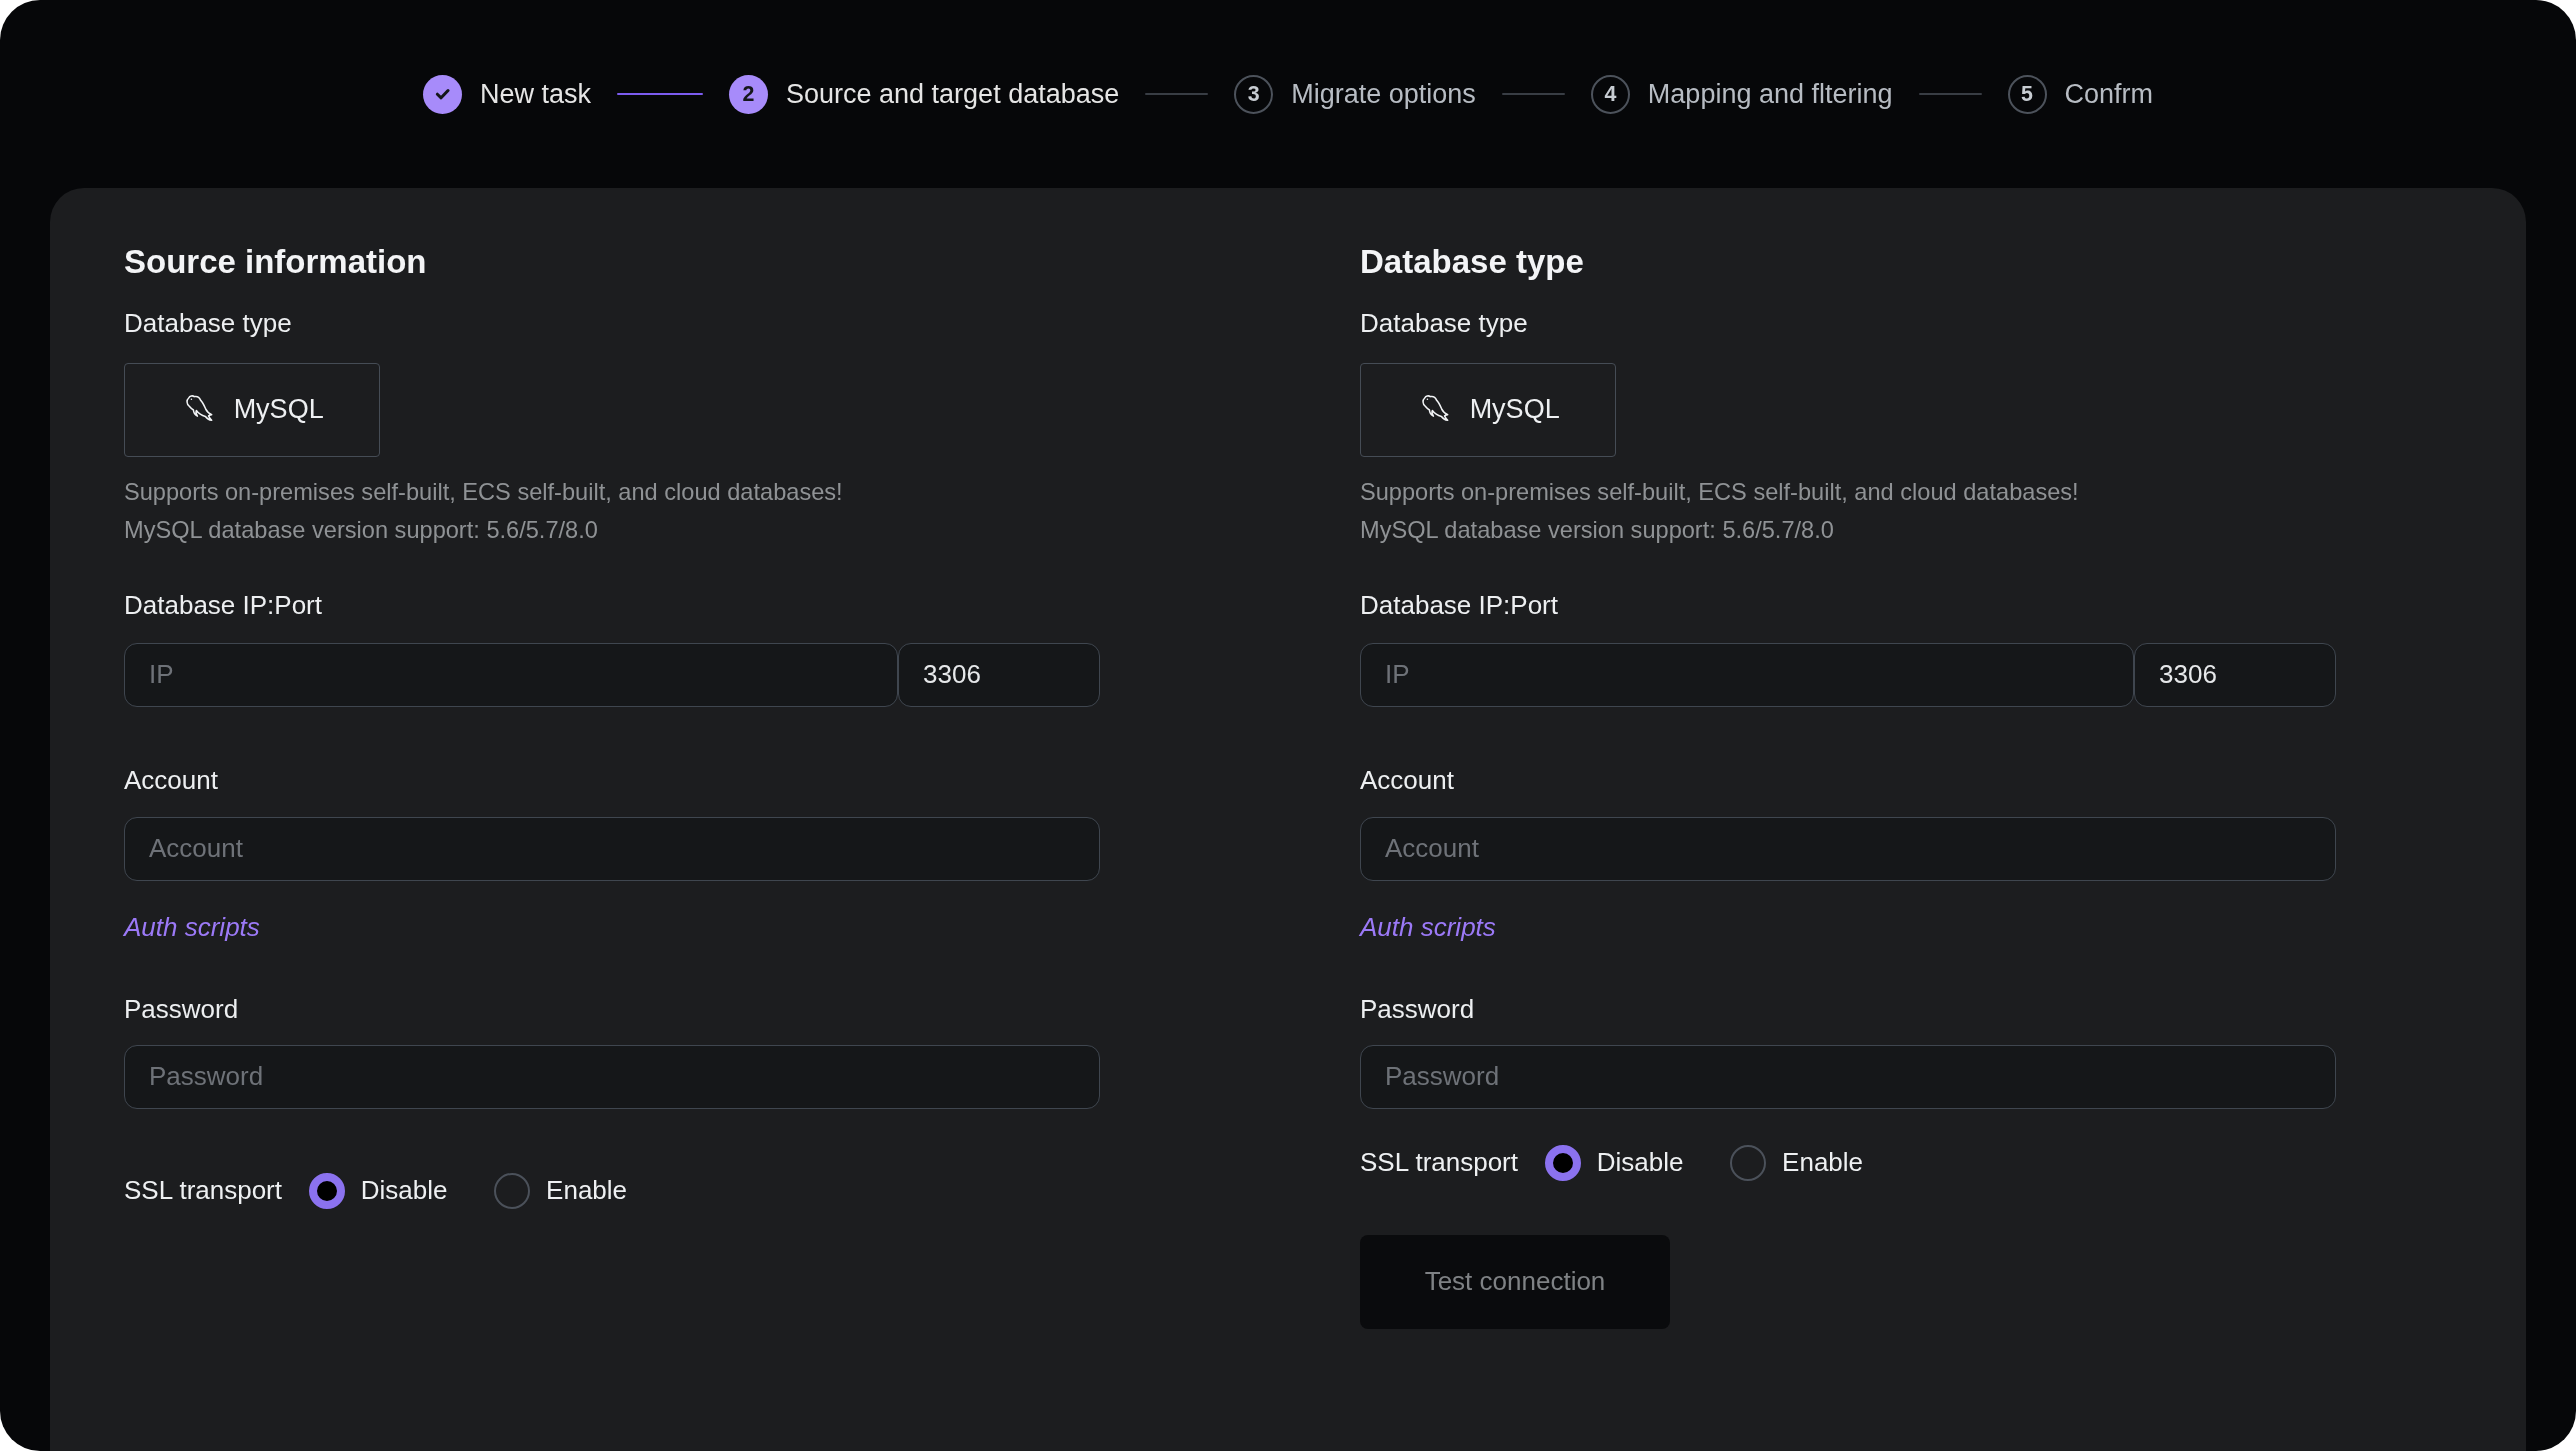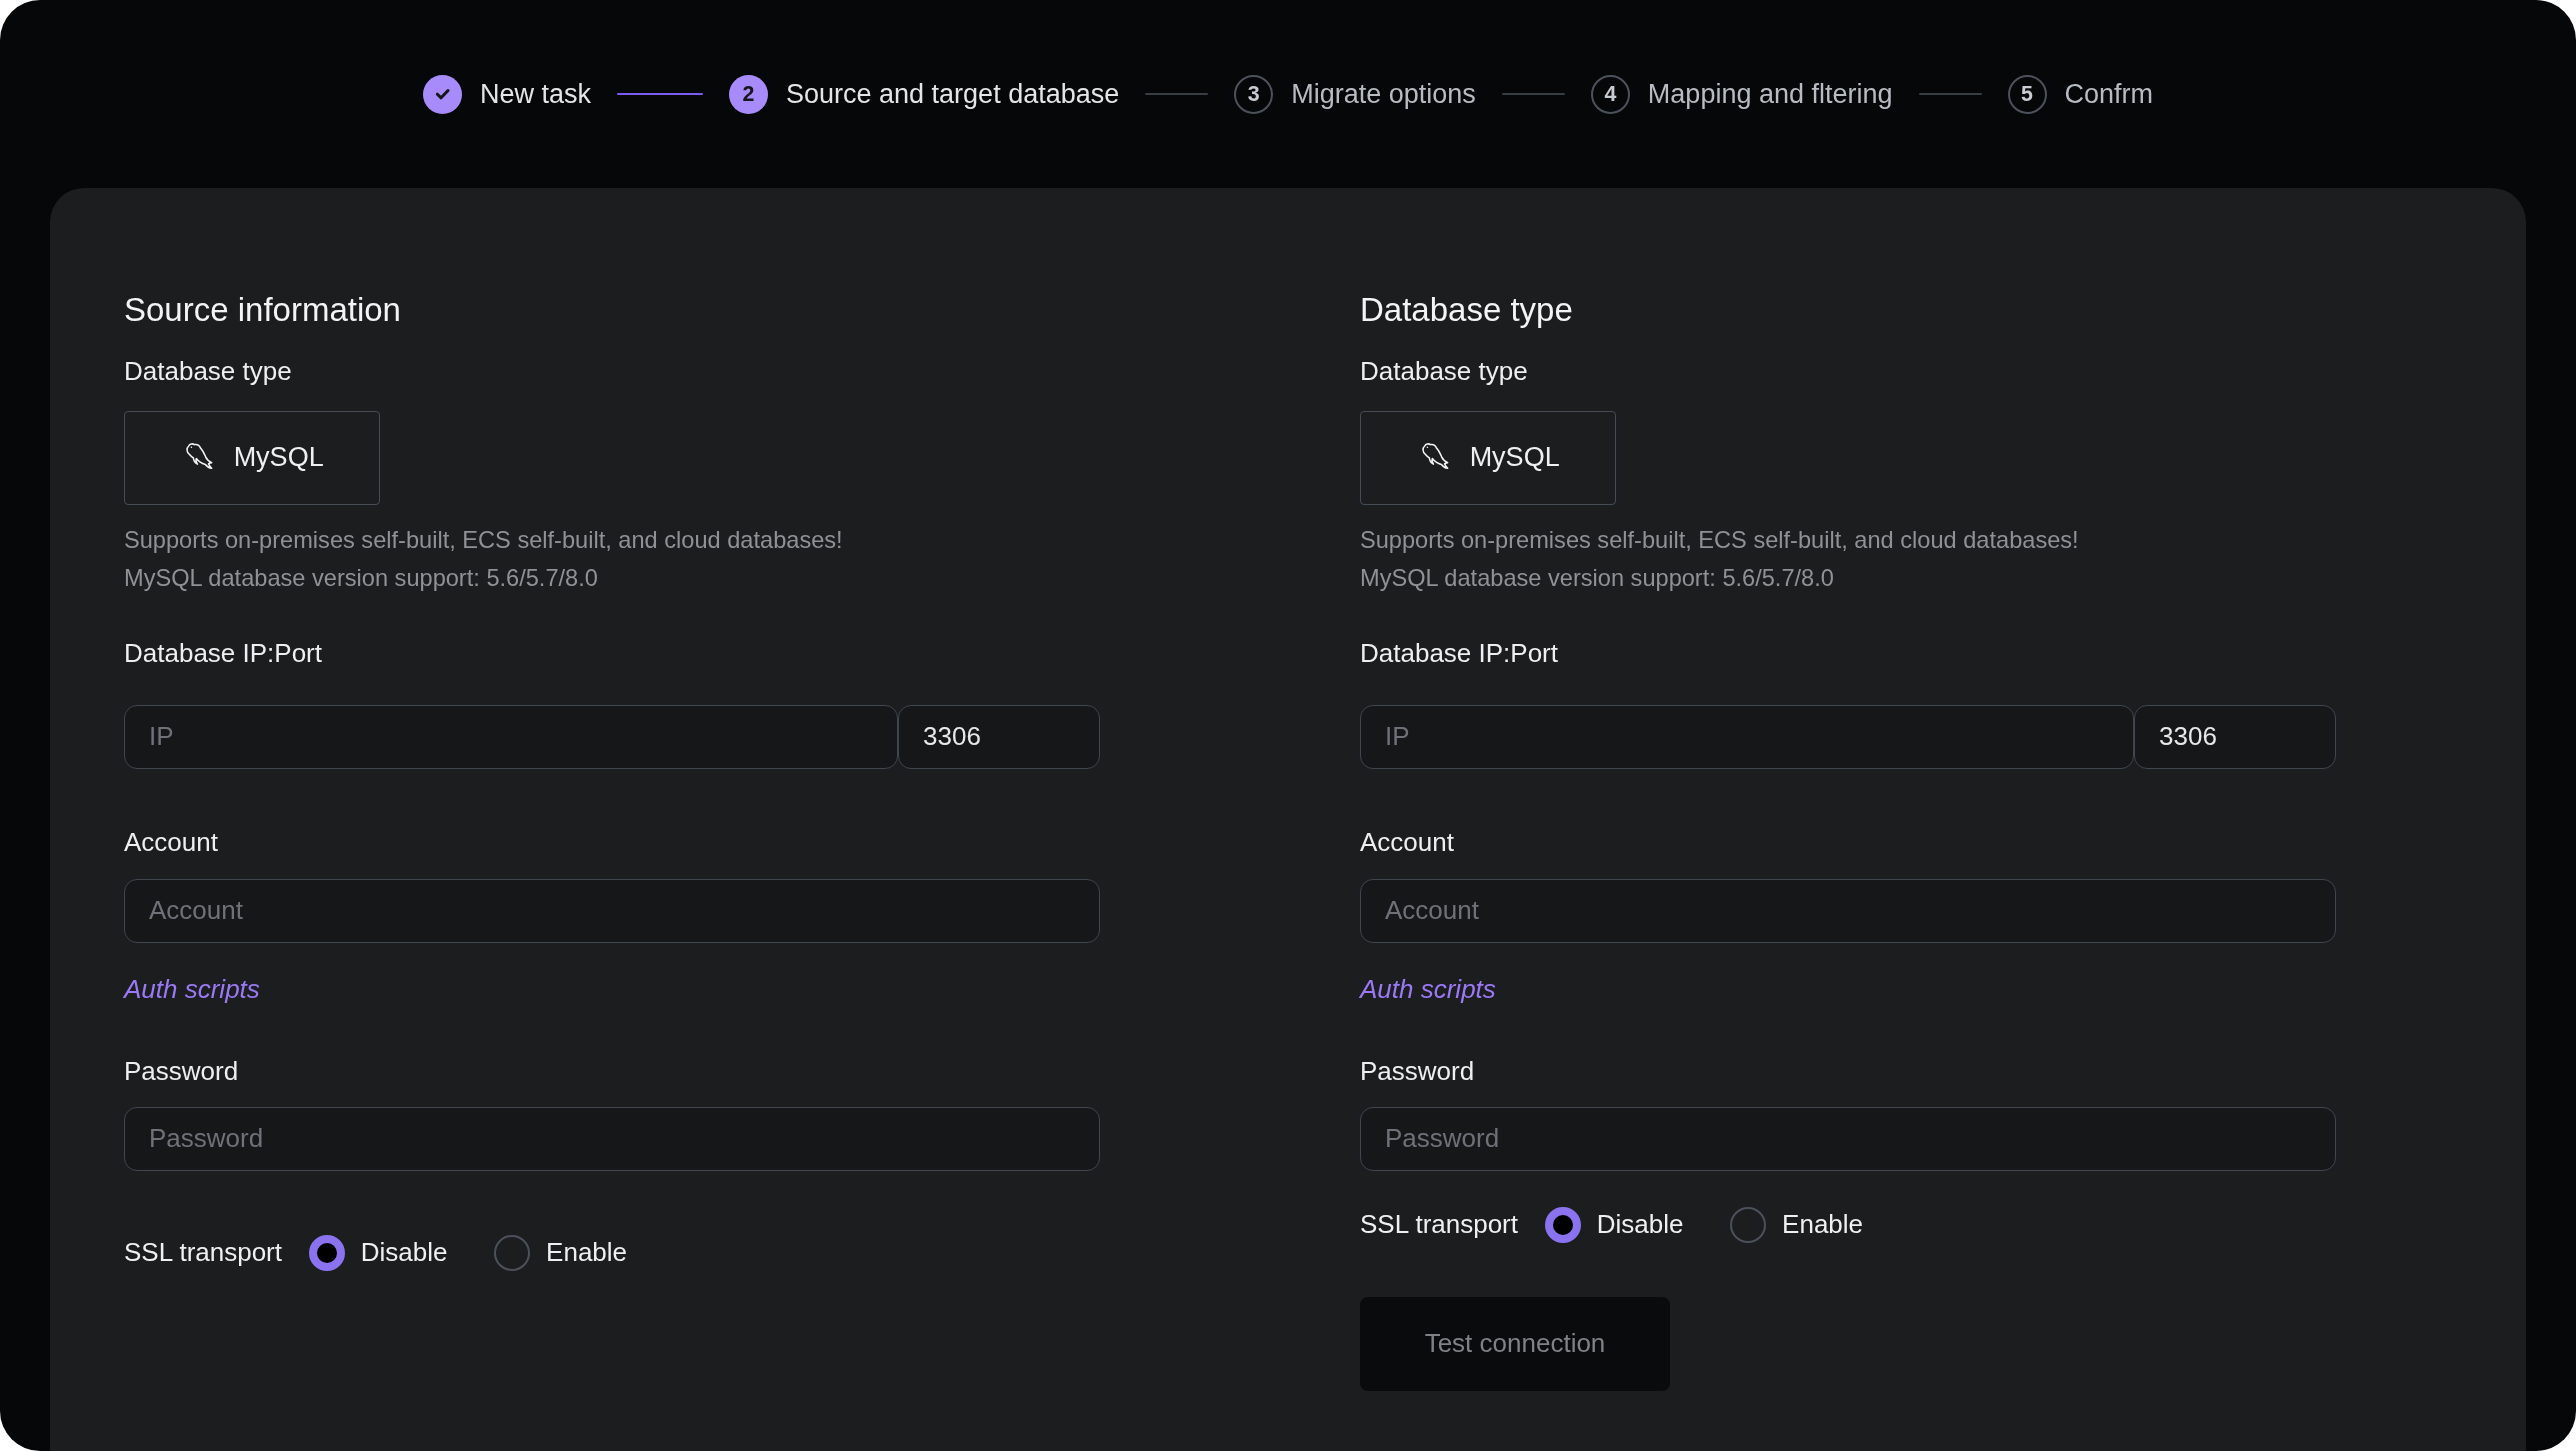--- a/index.html
+++ b/index.html
@@ -24,31 +24,31 @@
   .connector.purple{width:86px;background:#7c5cf0;}
   .connector.gray{width:63px;background:#383d44;}
 
   
   .card{position:absolute;left:50px;top:188px;width:2476px;height:1263px;
         background:#1c1d1f;border-radius:34px 34px 0 0;}
   .panel{position:absolute;top:0;width:976px;}
   .panel--source{left:74px;}
   .panel--target{left:1310px;}
 
-  .panel-heading{margin-top:106px;font-size:33px;line-height:31px;font-weight:400;color:#f3f4f6;}
+  .panel-heading{margin-top:58px;font-size:33px;line-height:31px;font-weight:700;color:#f3f4f6;}
   .lbl{font-size:26px;line-height:31px;color:#edeff1;}
   .lbl-dbtype{margin-top:31px;}
   .type-btn{margin-top:23.6px;width:256px;height:94px;box-sizing:border-box;
             border:1.4px solid #454c55;border-radius:4px;background:transparent;
             display:flex;align-items:center;justify-content:center;gap:14.3px;
             font-size:27px;color:#eef0f2;cursor:pointer;}
   .type-btn svg{flex:none;}
   .support{margin-top:16px;font-size:23.6px;line-height:38px;color:#8f9295;}
   .lbl-ipport{margin-top:41px;}
-  .ip-row{margin-top:36px;display:flex;}
+  .ip-row{margin-top:22px;display:flex;}
   .input{height:64px;box-sizing:border-box;border:1.4px solid #3f464f;border-radius:13px;
          background:#151719;color:#e6e8ea;font-size:26px;padding:0 24px;outline:none;
          font-family:"Liberation Sans","DejaVu Sans",sans-serif;}
   .input::placeholder{color:#6e7278;}
   .input-ip{flex:1;min-width:0;}
   .input-port{width:202px;flex:none;}
   .input-wide{width:100%;display:block;}
   .lbl-account{margin-top:58px;}
   .input-account{margin-top:21.4px;}
   .auth-link{margin-top:31px;display:inline-block;font-size:26px;line-height:31px;

